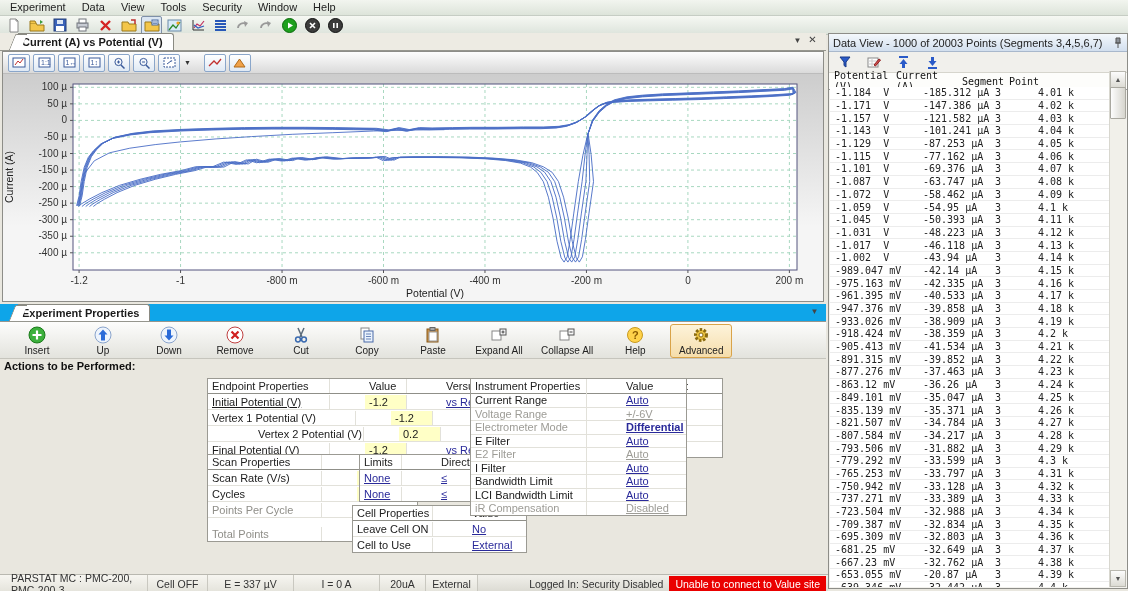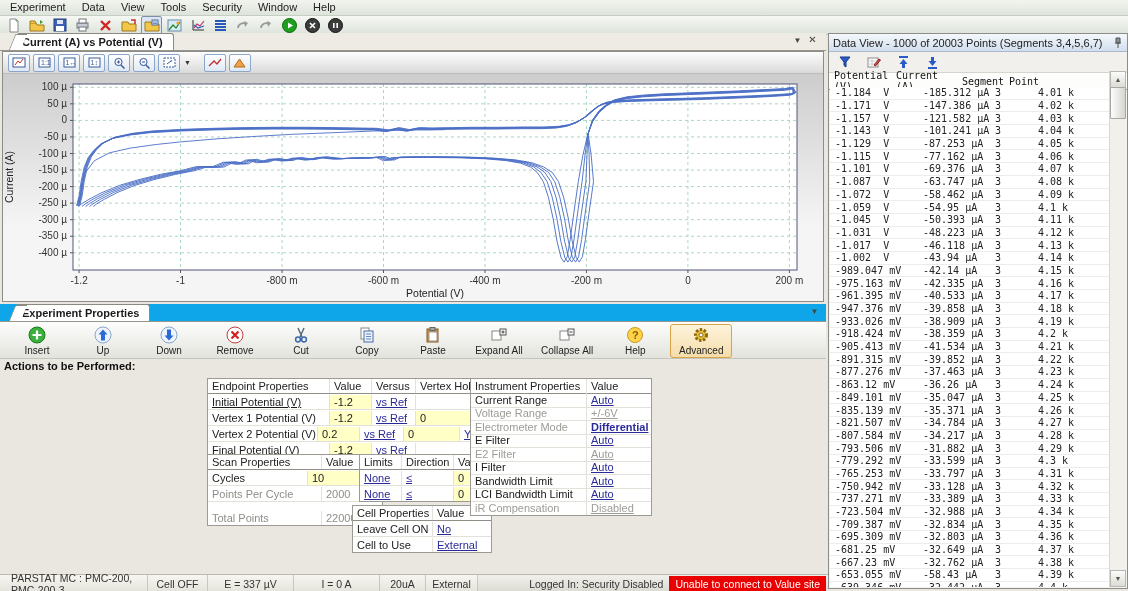--- a/index.html
+++ b/index.html
@@ -48,21 +48,21 @@
   .ebtn{min-width:48px;padding:1px 6px;display:flex;flex-direction:column;align-items:center;gap:1px;font-size:10px;color:#222;border:1px solid transparent;border-radius:3px;}
   .ebtn svg{width:18px;height:18px;}
   .ebtn.active{border:1px solid #d9a349;background:linear-gradient(#fdf3da,#f5ddab);}
   .sec-label{position:absolute;top:360px;font-weight:bold;color:#111;}
   .tree-box{position:absolute;left:2px;top:372px;width:199px;height:198px;background:#fff;border:1px solid #adaca4;box-sizing:border-box;padding:2px 0 0 3px;}
   .tree-root{padding:0 2px;}
   .tree-child{position:relative;margin-left:10px;margin-top:1px;display:inline-block;padding:1px 3px;background:#2e71d8;color:#fff;}
   .tree-elbow{position:absolute;left:6px;top:18px;width:6px;height:8px;border-left:1px dotted #999;border-bottom:1px dotted #999;}
   .props-area{position:absolute;left:204px;top:372px;width:620px;height:198px;}
   .ptable{position:absolute;background:#fff;border:1px solid #9b9a93;font-size:11px;}
-  .ptrow{display:flex;border-bottom:1px solid #e2e1da;align-items:flex-end;}
+  .ptrow{display:flex;border-bottom:1px solid #e2e1da;align-items:center;gap:35px;}
   .ptrow.head{border-bottom:1px solid #8f8f88;color:#222;}
   .ptrow:last-child{border-bottom:none;}
   .ptc{padding:1px 4px;border-right:1px solid #e2e1da;box-sizing:border-box;overflow:hidden;white-space:nowrap;}
   .ptc:last-child{border-right:none;}
   .ptc.yellow{background:#ffffc6;}
   .ptc.link{color:#2a2a9a;text-decoration:underline;}
   .ptc.namelink{text-decoration:underline;}
   .ptc.dim{color:#9d9c96;}
   .ptc.dimlink{color:#9d9c96;text-decoration:underline;}
   .ptc.ro{color:#8f8e88;}
@@ -400,21 +400,21 @@
         <div class="dp-row"><span class="c-pot">-793.506 mV</span><span class="c-cur">-31.882 µA</span><span class="c-seg">3</span><span class="c-pt">4.29 k</span></div>
         <div class="dp-row"><span class="c-pot">-779.292 mV</span><span class="c-cur">-33.599 µA</span><span class="c-seg">3</span><span class="c-pt">4.3 k</span></div>
         <div class="dp-row"><span class="c-pot">-765.253 mV</span><span class="c-cur">-33.797 µA</span><span class="c-seg">3</span><span class="c-pt">4.31 k</span></div>
         <div class="dp-row"><span class="c-pot">-750.942 mV</span><span class="c-cur">-33.128 µA</span><span class="c-seg">3</span><span class="c-pt">4.32 k</span></div>
         <div class="dp-row"><span class="c-pot">-737.271 mV</span><span class="c-cur">-33.389 µA</span><span class="c-seg">3</span><span class="c-pt">4.33 k</span></div>
         <div class="dp-row"><span class="c-pot">-723.504 mV</span><span class="c-cur">-32.988 µA</span><span class="c-seg">3</span><span class="c-pt">4.34 k</span></div>
         <div class="dp-row"><span class="c-pot">-709.387 mV</span><span class="c-cur">-32.834 µA</span><span class="c-seg">3</span><span class="c-pt">4.35 k</span></div>
         <div class="dp-row"><span class="c-pot">-695.309 mV</span><span class="c-cur">-32.803 µA</span><span class="c-seg">3</span><span class="c-pt">4.36 k</span></div>
         <div class="dp-row"><span class="c-pot">-681.25 mV</span><span class="c-cur">-32.649 µA</span><span class="c-seg">3</span><span class="c-pt">4.37 k</span></div>
         <div class="dp-row"><span class="c-pot">-667.23 mV</span><span class="c-cur">-32.762 µA</span><span class="c-seg">3</span><span class="c-pt">4.38 k</span></div>
-        <div class="dp-row"><span class="c-pot">-653.055 mV</span><span class="c-cur">-58.43 µA</span><span class="c-seg">3</span><span class="c-pt">4.39 k</span></div>
+        <div class="dp-row"><span class="c-pot">-653.055 mV</span><span class="c-cur">-20.87 µA</span><span class="c-seg">3</span><span class="c-pt">4.39 k</span></div>
         <div class="dp-row"><span class="c-pot">-639.346 mV</span><span class="c-cur">-32.442 µA</span><span class="c-seg">3</span><span class="c-pt">4.4 k</span></div>
       </div>
     <div class="dp-scroll">
       <div class="sb-btn">▲</div>
       <div class="sb-thumb"></div>
       <div class="sb-btn bottom">▼</div>
     </div>
   </div>
 
   <div class="exp-tabstrip" style="top:304px;">
@@ -544,48 +544,52 @@
           <span class="ptc" style="width: 76px;">Acquire at Hold</span>
         </div>
         <div class="ptrow" style="height: 15px;">
           <span class="ptc namelink" style="width: 122px;">Initial Potential (V)</span>
           <span class="ptc yellow" style="width: 42px;">-1.2</span>
           <span class="ptc link" style="width: 44px;">vs Ref</span>
           <span class="ptc" style="width: 56px;"></span>
           <span class="ptc" style="width: 76px;"></span>
         </div>
         <div class="ptrow" style="height: 15px;">
-          <span class="ptc" style="width: 122px;">Vertex 1 Potential (V)</span>
+          <span class="ptc" style="width: 148px;">Vertex 1 Potential (V)</span>
           <span class="ptc yellow" style="width: 42px;">-1.2</span>
           <span class="ptc link" style="width: 44px;">vs Ref</span>
           <span class="ptc yellow" style="width: 56px;">0</span>
           <span class="ptc link" style="width: 76px;">Yes</span>
         </div>
         <div class="ptrow" style="height: 15px;">
-          <span class="ptc" style="width: 110px;">Vertex 2 Potential (V)</span>
+          <span class="ptc" style="width: 110px; margin-left: 46px;">Vertex 2 Potential (V)</span>
           <span class="ptc yellow" style="width: 42px;">0.2</span>
           <span class="ptc link" style="width: 44px;">vs Ref</span>
           <span class="ptc yellow" style="width: 56px;">0</span>
           <span class="ptc link" style="width: 76px;">Yes</span>
         </div>
         <div class="ptrow" style="height: 15px;">
           <span class="ptc namelink" style="width: 122px;">Final Potential (V)</span>
           <span class="ptc yellow" style="width: 42px;">-1.2</span>
           <span class="ptc link" style="width: 44px;">vs Ref</span>
           <span class="ptc" style="width: 56px;"></span>
           <span class="ptc" style="width: 76px;"></span>
         </div>
       </div>
     <div class="ptable" style="left:3px;top:82px;" id="tbl-scan">
         <div class="ptrow head">
           <span class="ptc" style="width: 114px;">Scan Properties</span>
           <span class="ptc" style="width: 60px;">Value</span>
         </div>
         <div class="ptrow" style="height: 15px;">
-          <span class="ptc" style="width: 100px;">Cycles</span>
+          <span class="ptc" style="width: 114px;">Scan Rate (V/s)</span>
+          <span class="ptc yellow" style="width: 60px;">0.05</span>
+        </div>
+        <div class="ptrow" style="height: 15px;">
+          <span class="ptc" style="width: 114px;">Cycles</span>
           <span class="ptc yellow" style="width: 60px;">10</span>
         </div>
         <div class="ptrow" style="height: 15px;">
           <span class="ptc ro" style="width: 114px;">Points Per Cycle</span>
           <span class="ptc ro" style="width: 60px;">2000</span>
         </div>
         <div class="ptrow" style="height: 15px; margin-top: 8px;">
           <span class="ptc ro" style="width: 114px;">Total Points</span>
           <span class="ptc ro" style="width: 60px;">22000</span>
         </div>

